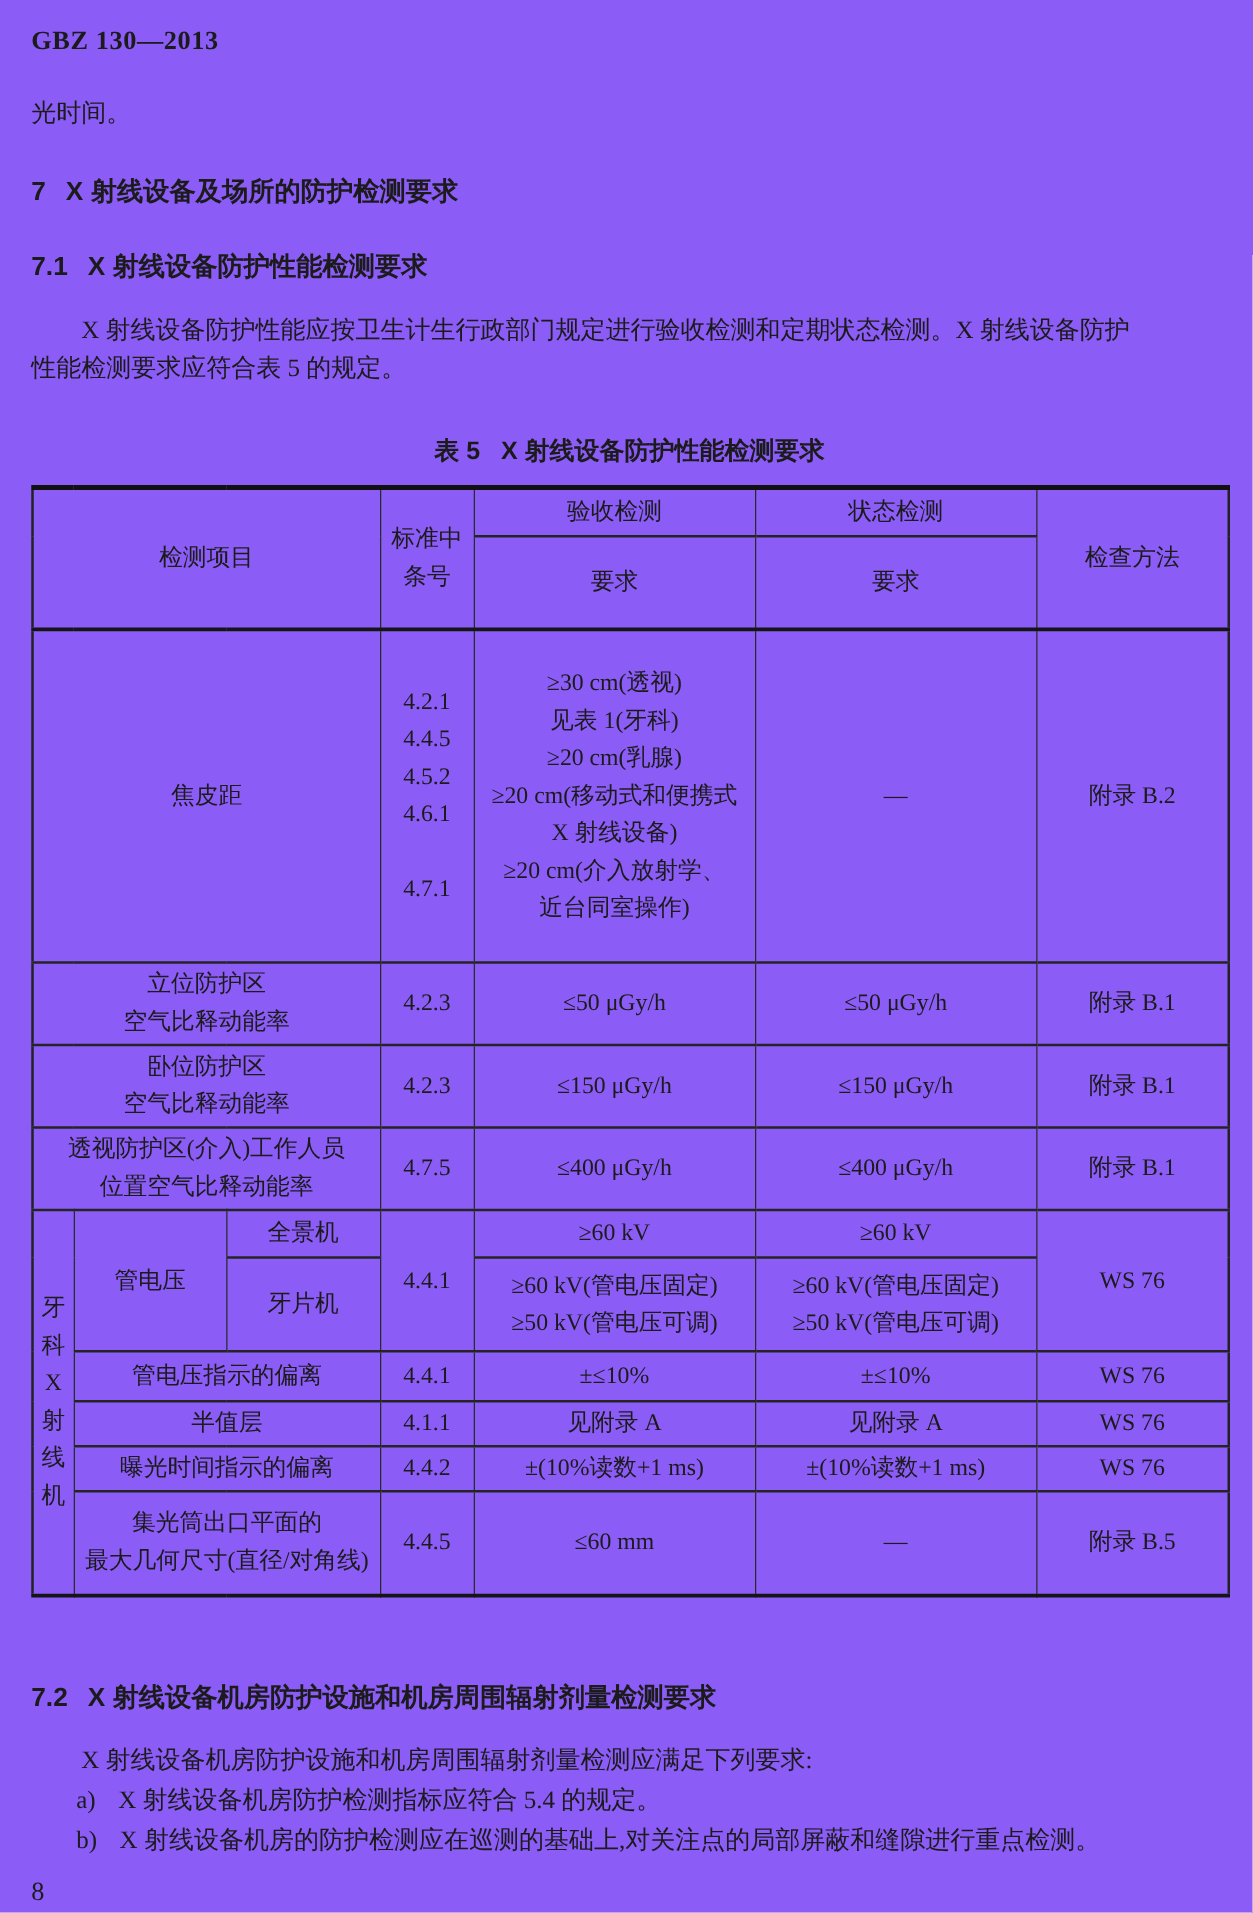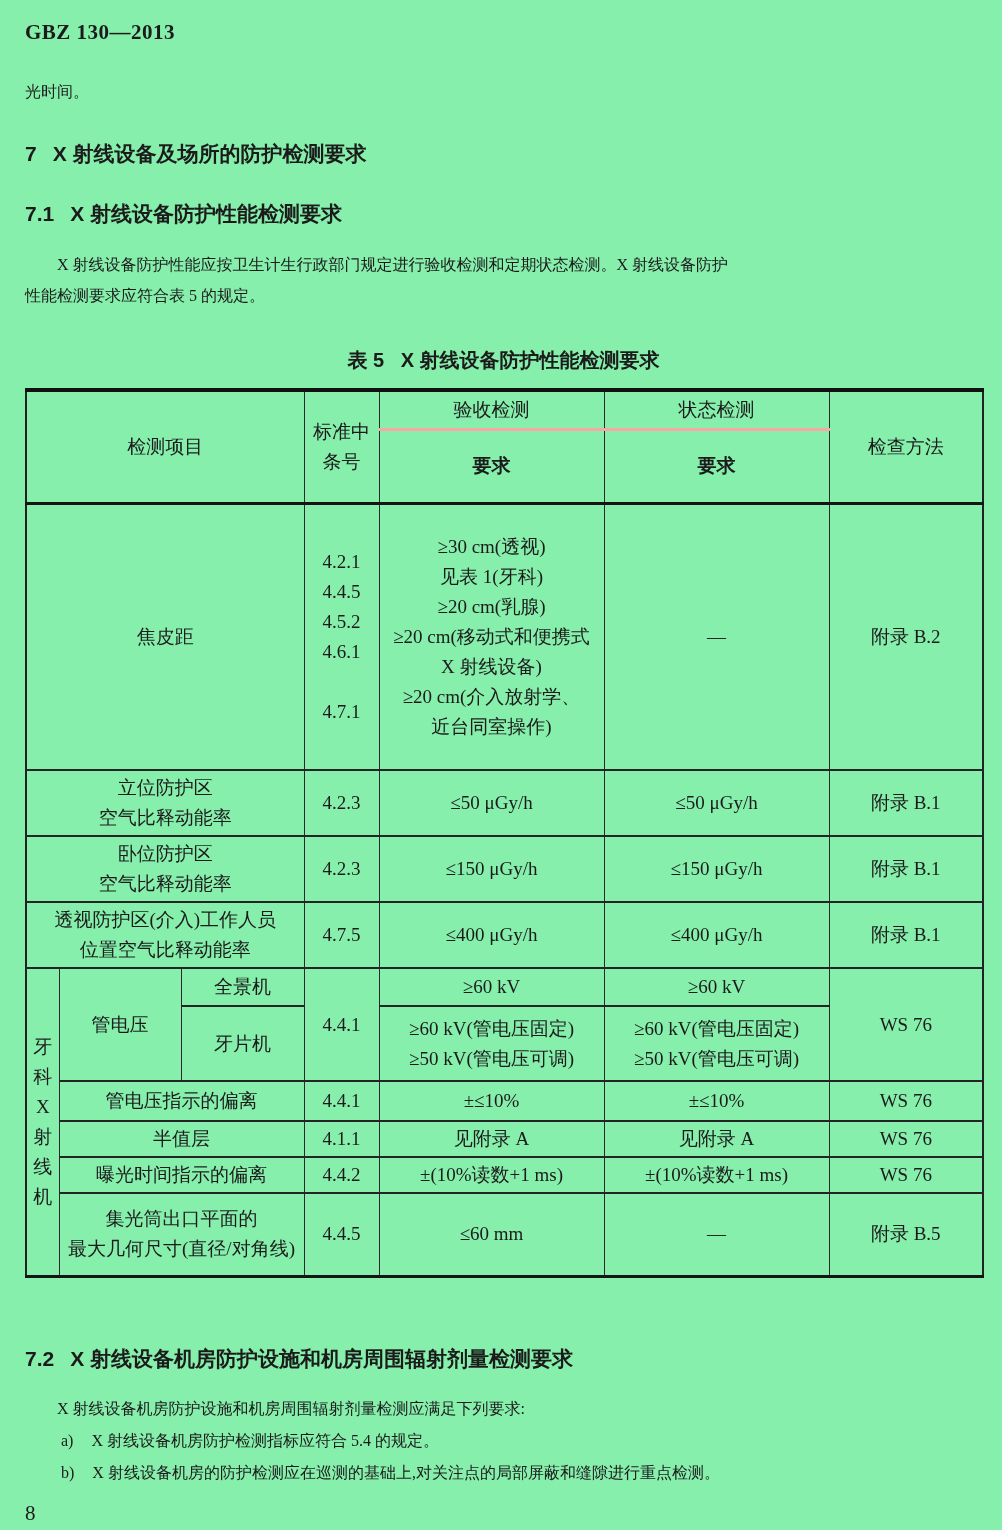--- a/index.html
+++ b/index.html
@@ -1,27 +1,27 @@
 <!DOCTYPE html>
 <html><head>
 <meta charset="utf-8">
 <style>
   * { margin:0; padding:0; box-sizing:border-box; }
   html,body { background:#e8e8e8; }
   .page {
-    width:1002px; height:1530px; margin:0 auto; background:#86efac;
+    width:1002px; height:1530px; margin:0 auto; background:#8b5cf6;
     font-family:"Liberation Serif","DejaVu Serif",serif;
     color:#1b1b1b; padding:20px 20px 0 25px; position:relative;
     overflow:hidden;
   }
   .doc-number {
     font-family:"Liberation Serif","DejaVu Serif",serif;
     font-weight:bold; font-size:21px; letter-spacing:0.5px;
   }
-  .bodytext { font-size:16px; line-height:31px; }
+  .bodytext { font-size:20px; line-height:31px; }
   .carryover { margin-top:31px; }
   .clause { margin-top:7px; }
   .clause-num { font-family:"Liberation Sans","DejaVu Sans",sans-serif; font-weight:bold; margin-right:14px; }
   .h-section {
     font-family:"Liberation Sans","DejaVu Sans",sans-serif;
     font-weight:bold; font-size:21px; line-height:26px;
   }
   .h7   { margin-top:34px; }
   .h71  { margin-top:34px; }
   .h72  { margin-top:68px; }
@@ -38,21 +38,21 @@
     border-top:4px solid #111; border-bottom:3px solid #151515;
     border-left:2px solid #222; border-right:2px solid #222;
   }
   table.t5 td, table.t5 th {
     border-left:1px solid #2a2a2a; border-right:1px solid #2a2a2a;
     border-top:2px solid #242424; border-bottom:2px solid #242424;
     font-weight:normal; font-size:19px; line-height:30px;
     text-align:center; vertical-align:middle;
     white-space:pre-line; padding:2px 0; overflow:hidden;
   }
-  table.t5 thead tr.hdr-sub th { border-top:3px solid #fca5a5;font-weight:bold; }
+  table.t5 thead tr.hdr-sub th { border-top:1px solid #fca5a5; }
   table.t5 thead { border-bottom:3px solid #151515; }
   tr.rh-hdr1 { height:39px; }
   tr.rh-hdr2 { height:74px; }
   tr.rh-focal { height:267px; }
   tr.rh-zone { height:65px; }
   tr.rh-pano { height:38px; }
   tr.rh-intra { height:75px; }
   tr.rh-dev { height:40px; }
   tr.rh-hvl { height:35px; }
   tr.rh-exp { height:26px; }

